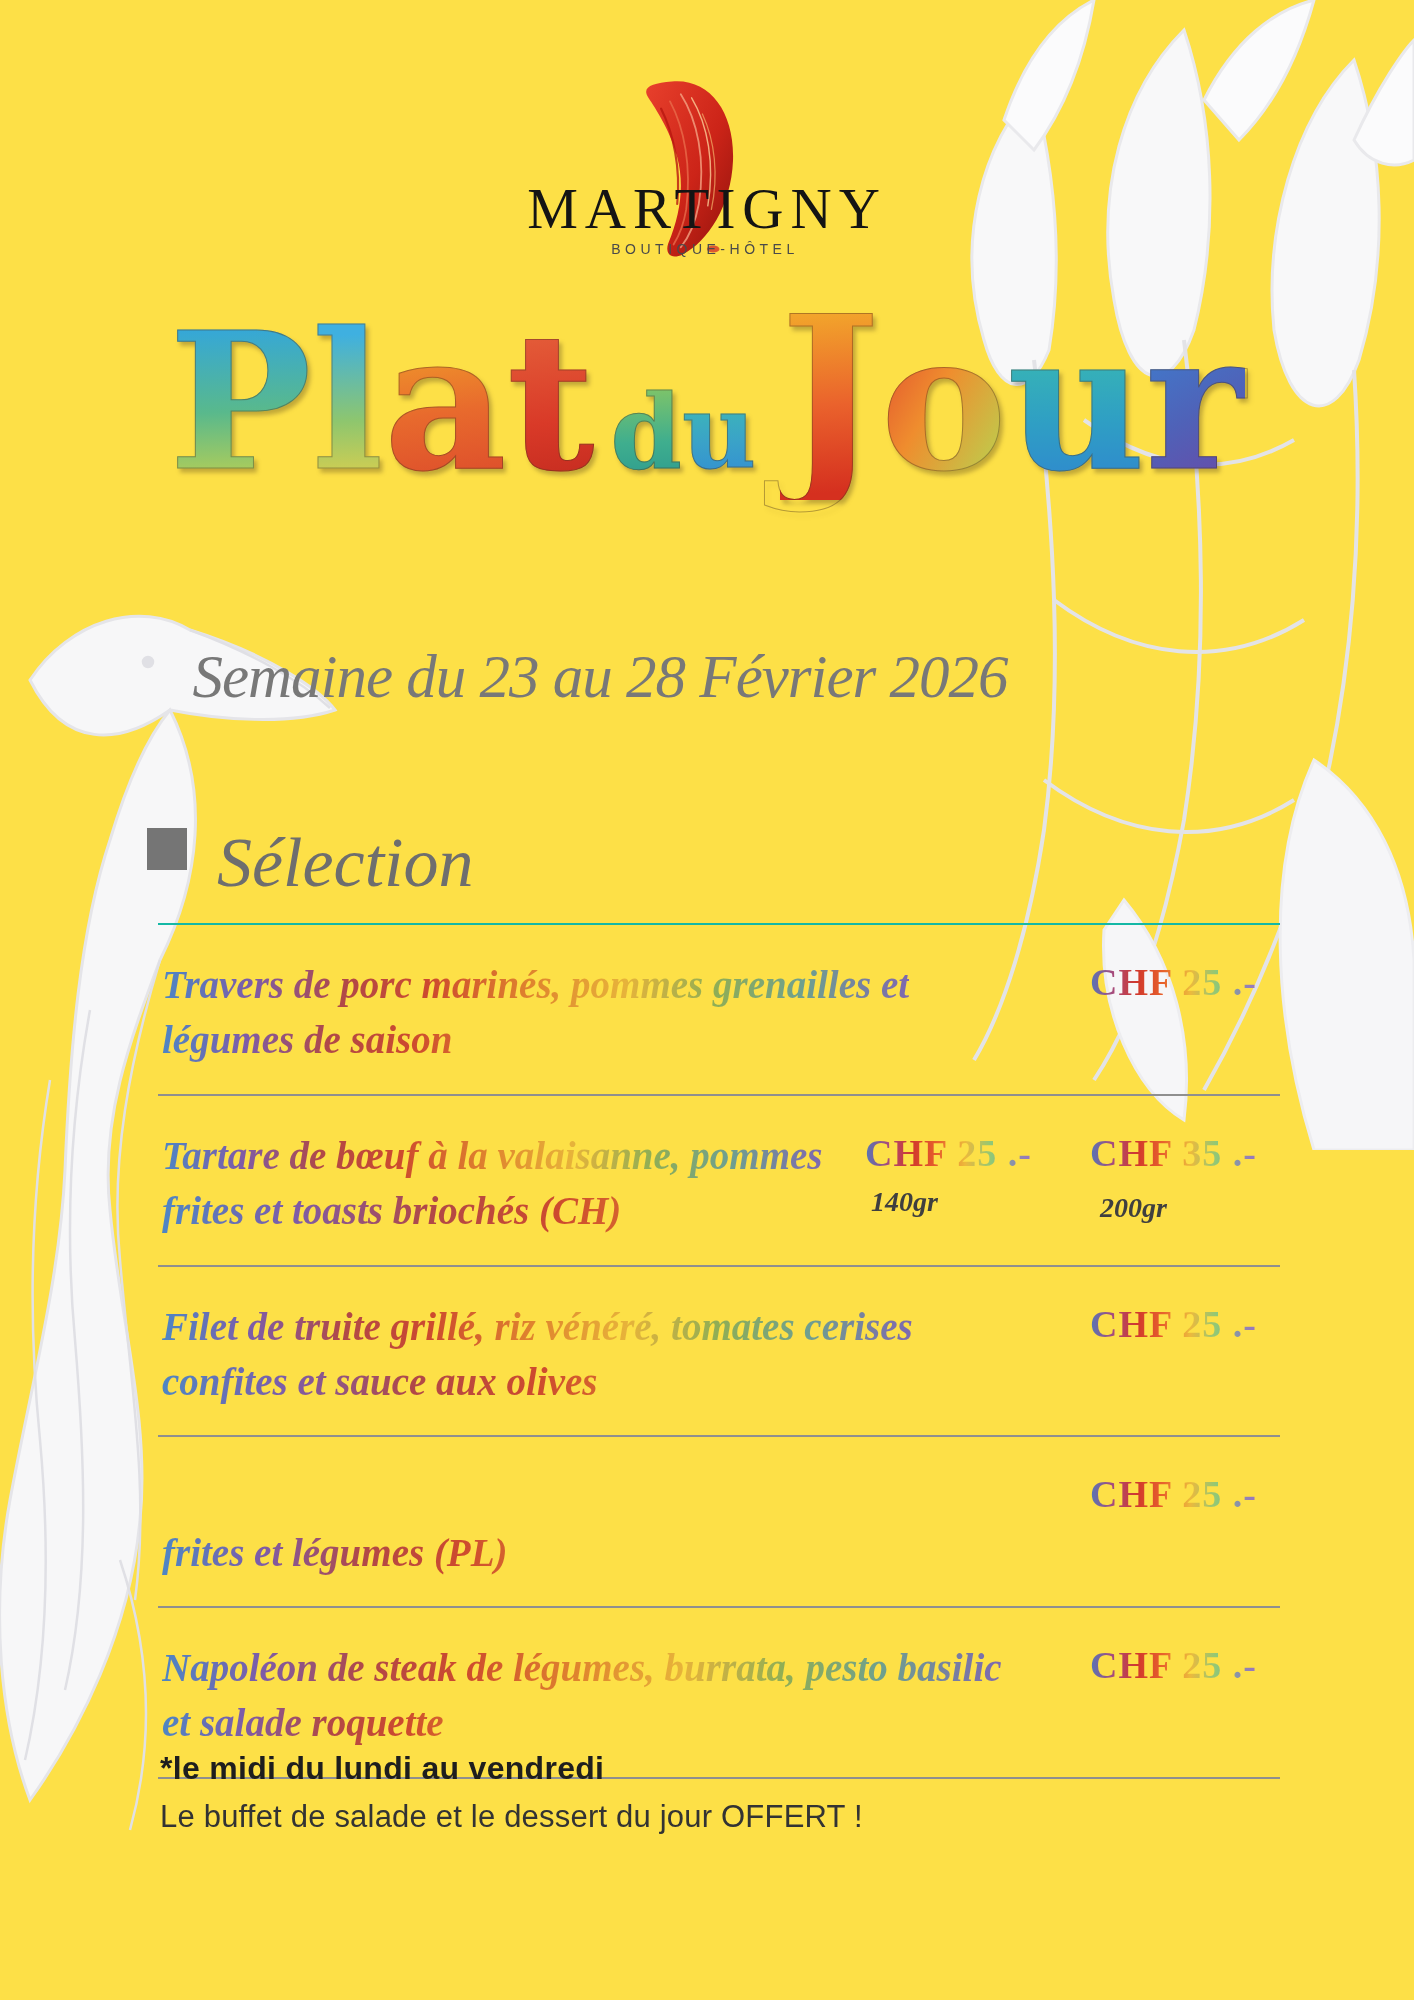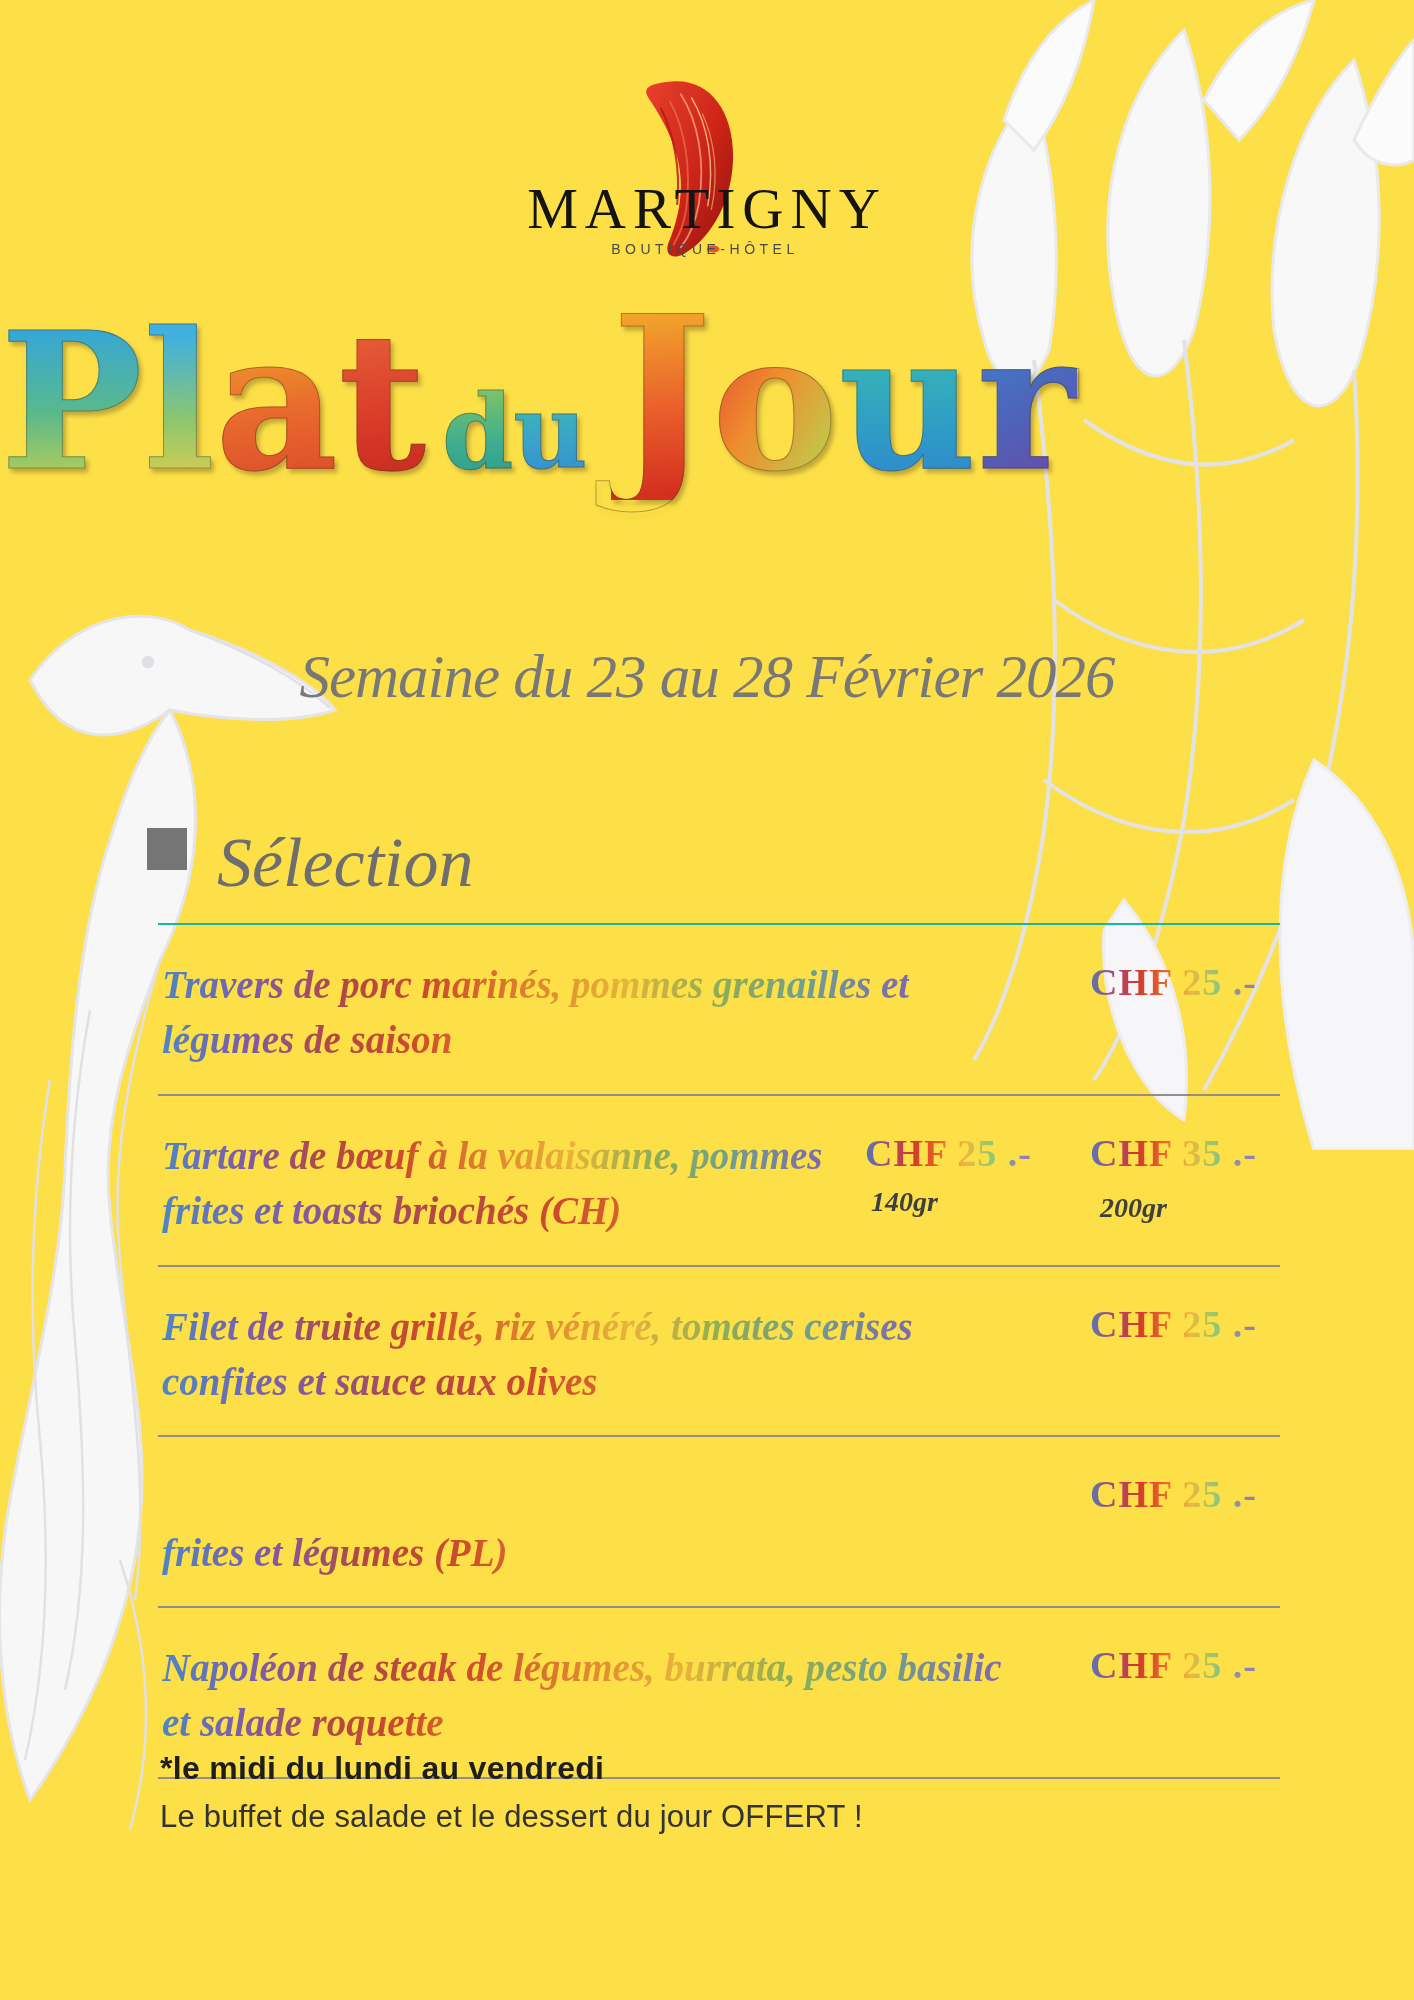--- a/index.html
+++ b/index.html
@@ -15,42 +15,42 @@
   .logo{position:absolute;top:78px;left:0;right:0;height:190px;text-align:center;}
   .brush{position:absolute;top:0;left:50%;margin-left:-112px;width:150px;height:180px;z-index:1;}
   .logo-text{position:absolute;left:0;right:0;top:102px;z-index:2;}
   .hotel-name{font-family:"Liberation Serif",serif;font-size:57px;font-weight:400;color:#141414;
               letter-spacing:7px;line-height:1;display:inline-block;}
   .hotel-sub{font-family:"Liberation Sans",sans-serif;font-size:14px;color:#4a4a4a;
              letter-spacing:4.5px;margin-top:4px;text-align:center;padding-right:4px;}
   .logo-inner{display:inline-block;text-align:right;}
 
   
-  .title-row{position:absolute;top:288px;left:0;width:1414px;line-height:1;white-space:nowrap;z-index:2;}
+  .title-row{position:absolute;top:288px;left:0;width:1414px;text-align:center;line-height:1;white-space:nowrap;z-index:2;}
   .word{display:inline-block;vertical-align:baseline;}
   .word.small{margin:0 24px 0 16px;}
   .lt{display:inline-block;font-family:"DejaVu Serif",serif;font-weight:700;font-size:190px;
       -webkit-background-clip:text;background-clip:text;color:transparent;
       -webkit-text-stroke:1px rgba(75,50,28,.4);
       filter:drop-shadow(3px 4px 2px rgba(60,40,20,.30));}
   .word.small .lt{font-size:102px;}
   .lt.capJ{font-size:212px;}
   .lt-1{background-image:linear-gradient(178deg,#35a7d8 12%,#59b98c 55%,#c3d24d 95%);}
   .lt-2{background-image:linear-gradient(178deg,#3fb0e0 15%,#8ec66e 60%,#e3d04a 95%);}
   .lt-3{background-image:linear-gradient(172deg,#f2a62a 10%,#e86a2d 55%,#dc4a2b 95%);}
   .lt-4{background-image:linear-gradient(172deg,#e5603a 10%,#d93a28 60%,#c32a1f 95%);}
   .lt-5{background-image:linear-gradient(178deg,#7cc36a 10%,#3fae8e 60%,#2f9d8e 95%);}
   .lt-6{background-image:linear-gradient(178deg,#3dbdb2 10%,#3aa2c8 60%,#338fd2 95%);}
   .lt-7{background-image:linear-gradient(176deg,#f3ac2b 8%,#ea622c 55%,#d5301f 95%);}
   .lt-8{background-image:linear-gradient(120deg,#e2502e 10%,#ef8d2e 45%,#bccf4e 90%);}
   .lt-9{background-image:linear-gradient(178deg,#3bbfae 10%,#2f9fc4 60%,#2f87cf 95%);}
   .lt-10{background-image:linear-gradient(150deg,#3f7ccd 15%,#4f62b8 55%,#6b48a6 95%);}
 
   
-  .subtitle{position:absolute;top:642px;left:0;width:1414px;text-align:center;
+  .subtitle{position:absolute;top:642px;left:0;width:1200px;text-align:center;
             font-family:"Liberation Serif",serif;font-style:italic;font-size:61px;
             color:#787878;letter-spacing:-1px;z-index:2;}
 
   
   .section-header{position:absolute;top:828px;left:147px;display:flex;z-index:2;}
   .section-square{width:40px;height:42px;background:#757575;display:inline-block;}
   .section-title{font-family:"Liberation Serif",serif;font-style:italic;font-weight:400;
                  font-size:70px;color:#6e6e6e;margin:0 0 0 30px;line-height:1;}
 
   

